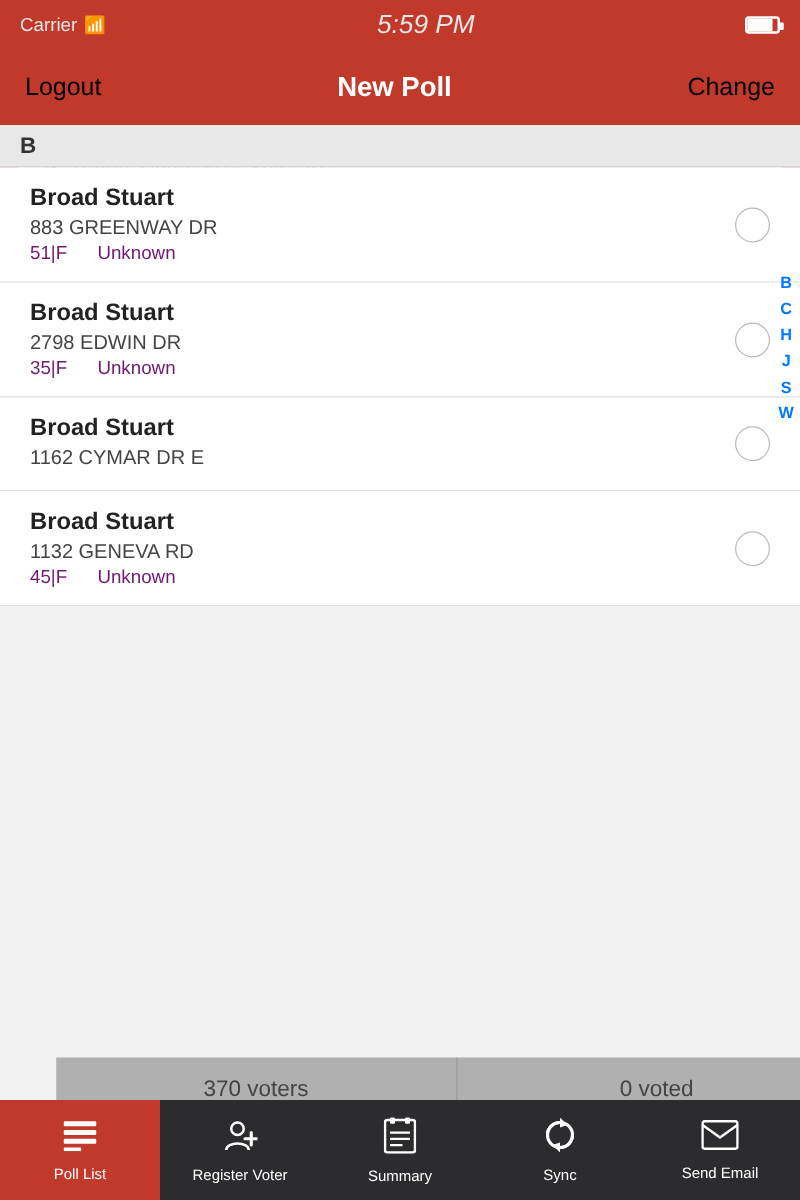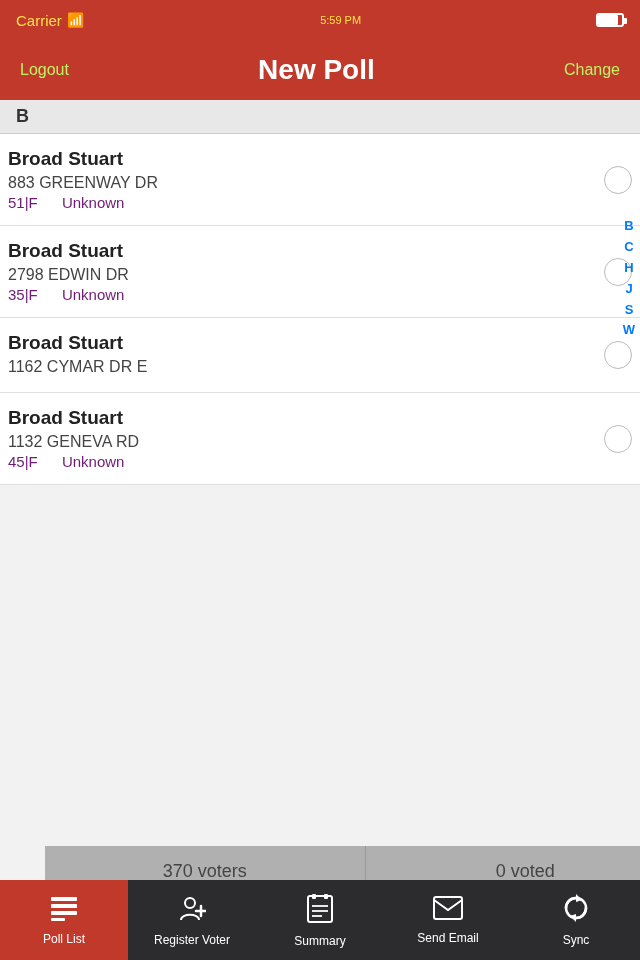--- a/index.html
+++ b/index.html
@@ -14,26 +14,26 @@
     }
 
     
     .status-bar {
       background: #c0392b;
       height: 40px;
       display: flex;
       align-items: center;
       justify-content: space-between;
       padding: 0 16px;
-      color: #fde047;
+      color: #e5e5e5;
       font-size: 15px;
     }
     .status-bar .carrier { display: flex; align-items: center; gap: 6px; }
     .wifi-icon { font-size: 14px; }
-    .time { font-size: 11px; font-weight: 500; }
+    .time { font-size: 21px; font-weight: 500; font-style: italic; }
     .battery {
       width: 28px; height: 14px;
       border: 2px solid white;
       border-radius: 3px;
       position: relative;
       display: inline-block;
     }
     .battery::after {
       content: '';
       position: absolute;
@@ -51,29 +51,29 @@
     
     .nav-bar {
       background: #c0392b;
       height: 60px;
       display: flex;
       align-items: center;
       justify-content: space-between;
       padding: 0 20px;
     }
     .nav-bar .nav-btn {
-      color: #bef264;
-      font-size: 16px;
+      color: #000000;
+      font-size: 20px;
       background: none;
       border: none;
       cursor: pointer;
     }
     .nav-bar .nav-title {
       color: white;
-      font-size: 28px;
+      font-size: 22px;
       font-weight: bold;
     }
 
     
     .search-container {
       background: #c0392b;
       padding: 10px 14px 14px;
     }
     .search-box {
       background: white;
@@ -105,21 +105,21 @@
 
     
     .voter-list {
       background: white;
       flex: 1;
       overflow: hidden;
     }
     .voter-item {
       display: flex;
       align-items: center;
-      padding: 14px 8px;
+      padding: 14px 24px;
       border-bottom: 1px solid #e0e0e0;
       position: relative;
     }
     .voter-info { flex: 1; }
     .voter-name {
       font-size: 19px;
       font-weight: bold;
       color: #222;
       margin-bottom: 4px;
     }
@@ -356,32 +356,32 @@
         <line x1="5" y1="13" x2="21" y2="13" stroke="white" stroke-width="1.8"></line>
         <line x1="5" y1="18" x2="21" y2="18" stroke="white" stroke-width="1.8"></line>
         <line x1="5" y1="23" x2="15" y2="23" stroke="white" stroke-width="1.8"></line>
       </svg>
     </span>
     <span class="tab-label">Summary</span>
   </div>
 
   <div class="tab-item">
     <span class="tab-icon">
-      <svg width="30" height="24" viewBox="0 0 30 24" fill="none">
-        <rect x="1" y="1" width="28" height="22" rx="2" stroke="white" stroke-width="2"></rect>
-        <path d="M1 4 L15 14 L29 4" stroke="white" stroke-width="2" fill="none"></path>
-      </svg>
-    </span>
-    <span class="tab-label">Send Email</span>
-  </div>
-
-  <div class="tab-item">
-    <span class="tab-icon">
       <svg width="28" height="28" viewBox="0 0 28 28" fill="none">
         <path d="M24 14 A10 10 0 1 1 14 4" stroke="white" stroke-width="2.5" fill="none" stroke-linecap="round"></path>
         <polygon points="14,0 20,6 14,8" fill="white"></polygon>
         <path d="M4 14 A10 10 0 1 1 14 24" stroke="white" stroke-width="2.5" fill="none" stroke-linecap="round"></path>
         <polygon points="14,28 8,22 14,20" fill="white"></polygon>
       </svg>
     </span>
     <span class="tab-label">Sync</span>
   </div>
+
+  <div class="tab-item">
+    <span class="tab-icon">
+      <svg width="30" height="24" viewBox="0 0 30 24" fill="none">
+        <rect x="1" y="1" width="28" height="22" rx="2" stroke="white" stroke-width="2"></rect>
+        <path d="M1 4 L15 14 L29 4" stroke="white" stroke-width="2" fill="none"></path>
+      </svg>
+    </span>
+    <span class="tab-label">Send Email</span>
+  </div>
 </div>
 
 </body></html>

